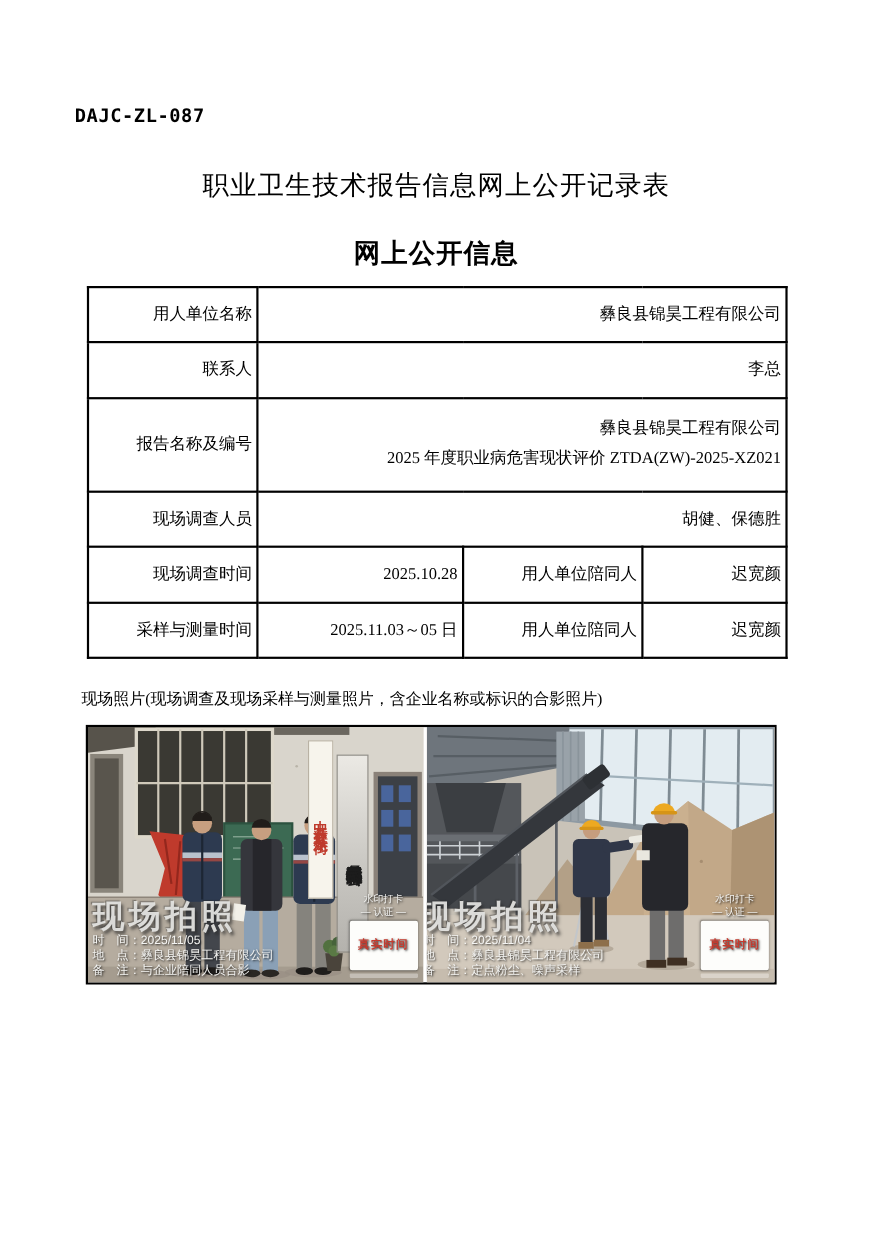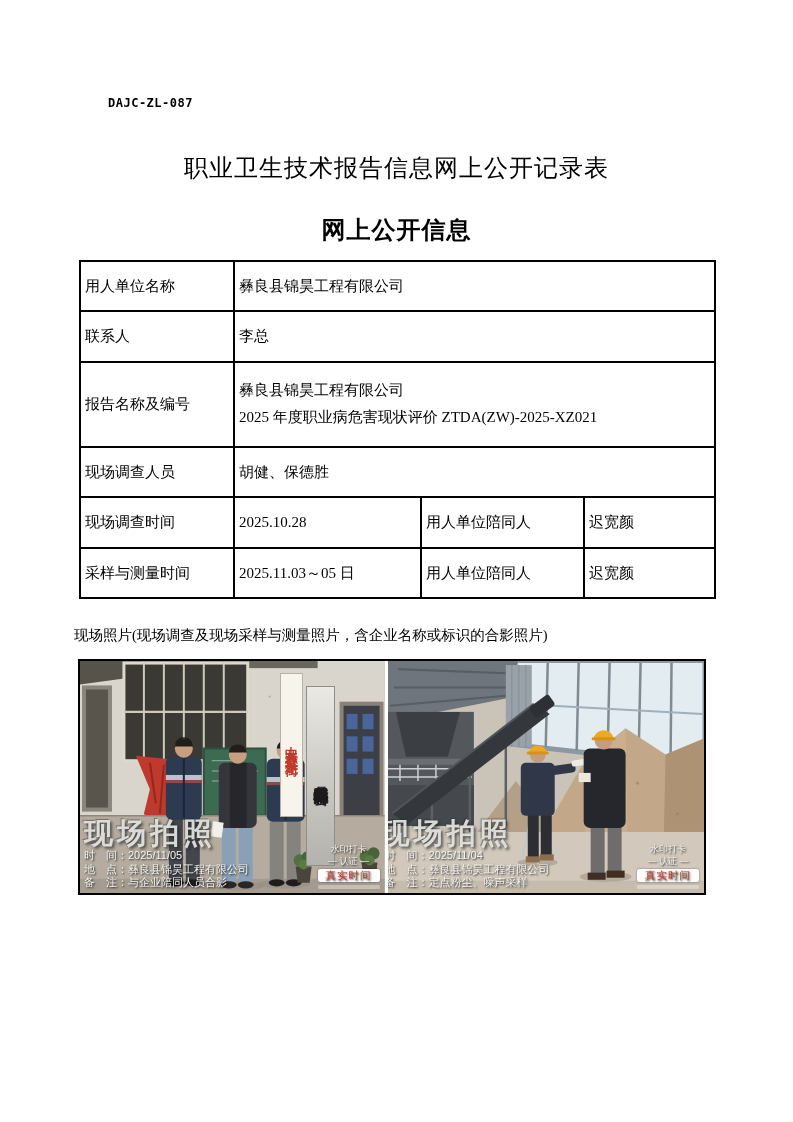--- a/index.html
+++ b/index.html
@@ -1,25 +1,25 @@
 <!DOCTYPE html>
 <html><head>
 <meta charset="utf-8">
 <style>
   * { margin:0; padding:0; box-sizing:border-box; }
   html,body { background:#ffffff; }
   body { font-family:"Liberation Serif","DejaVu Serif",serif; color:#000; }
   .page { position:relative; width:793px; height:1122px; background:#fff; overflow:hidden; margin:0 auto; }
 
-  .doc-code { position:absolute; left:68px; top:96px; font-family:"DejaVu Sans Mono","Liberation Mono",monospace; font-weight:bold; font-size:12px; letter-spacing:0.5px;margin-left:40px; }
+  .doc-code { position:absolute; left:68px; top:96px; font-family:"DejaVu Sans Mono","Liberation Mono",monospace; font-weight:bold; font-size:17px; letter-spacing:0.5px; }
   .title    { position:absolute; left:0; right:0; top:152px; text-align:center; font-size:24px; font-weight:normal; letter-spacing:1px; }
   .subtitle { position:absolute; left:0; right:0; top:214px; text-align:center; font-size:24px; font-weight:bold; letter-spacing:1px; }
 
   table.info-table { position:absolute; left:79px; top:260px; width:635px; border-collapse:collapse; table-layout:fixed; }
-  .info-table td { border:2px solid #000; text-align:left; vertical-align:middle; font-size:15px; padding:14px 4px; line-height:1.35; overflow:hidden; }
+  .info-table td { border:2px solid #000; text-align:right; vertical-align:middle; font-size:15px; padding:14px 4px; line-height:1.35; overflow:hidden; }
   .info-table .two-line div { line-height:1.85; }
 
   .photos-caption { position:absolute; left:74px; top:625px; width:660px; height:20px; display:flex; align-items:center; font-size:14.5px; }
 
   .photo-box { position:absolute; left:78px; top:659px; width:628px; height:236px; border:2px solid #000; background:#fff; display:flex; gap:3px; }
   .photo { position:relative; height:100%; overflow:hidden; background:#cfc9c0; }
   .photo.left  { width:305px; }
   .photo.right { width:317px; }
   .photo svg { display:block; width:100%; height:100%; }
 
@@ -32,22 +32,22 @@
   .wm-title { position:absolute; left:4px; top:153px; font-family:"Liberation Sans","DejaVu Sans",sans-serif;
               font-size:29px; font-weight:bold; letter-spacing:4px; color:rgba(230,230,228,0.92);
               text-shadow:2px 2px 3px rgba(40,40,40,0.75), -1px -1px 1px rgba(40,40,40,0.45); white-space:nowrap; }
   .photo.right .wm-title { left:-7px; }
   .wm-lines { position:absolute; left:4px; top:188px; font-family:"Liberation Sans","DejaVu Sans",sans-serif;
               font-size:11px; line-height:13.5px; color:#f4f4f2; text-shadow:1px 1px 2px rgba(0,0,0,0.85); white-space:nowrap; }
   .photo.right .wm-lines { left:-3px; }
 
   .stamp { position:absolute; right:5px; bottom:4px; text-align:center; font-family:"Liberation Sans","DejaVu Sans",sans-serif;
            font-size:9px; line-height:12px; color:#f2f2f0; text-shadow:1px 1px 2px rgba(0,0,0,0.85); }
-  .stamp-badge { background:#fdfdfb; color:#c43a2e; font-weight:normal; font-size:10.5px; line-height:13px;
-                 padding:0 5px; border-radius:2px; margin-top:2px; letter-spacing:1px; box-shadow:0 0 2px rgba(0,0,0,0.5); }
+  .stamp-badge { background:#fdfdfb; color:#c43a2e; font-weight:bold; font-size:10.5px; line-height:13px;
+                 padding:16px 5px; border-radius:2px; margin-top:2px; letter-spacing:1px; box-shadow:0 0 2px rgba(0,0,0,0.5); }
   .stamp-code { height:4px; width:62px; margin:3px auto 0; background:rgba(255,255,255,0.35); border-radius:1px; }
 </style>
 </head>
 <body>
 
 <div class="page">
 
   <div class="doc-code">DAJC-ZL-087</div>
   <div class="title">职业卫生技术报告信息网上公开记录表</div>
   <div class="subtitle">网上公开信息</div>

